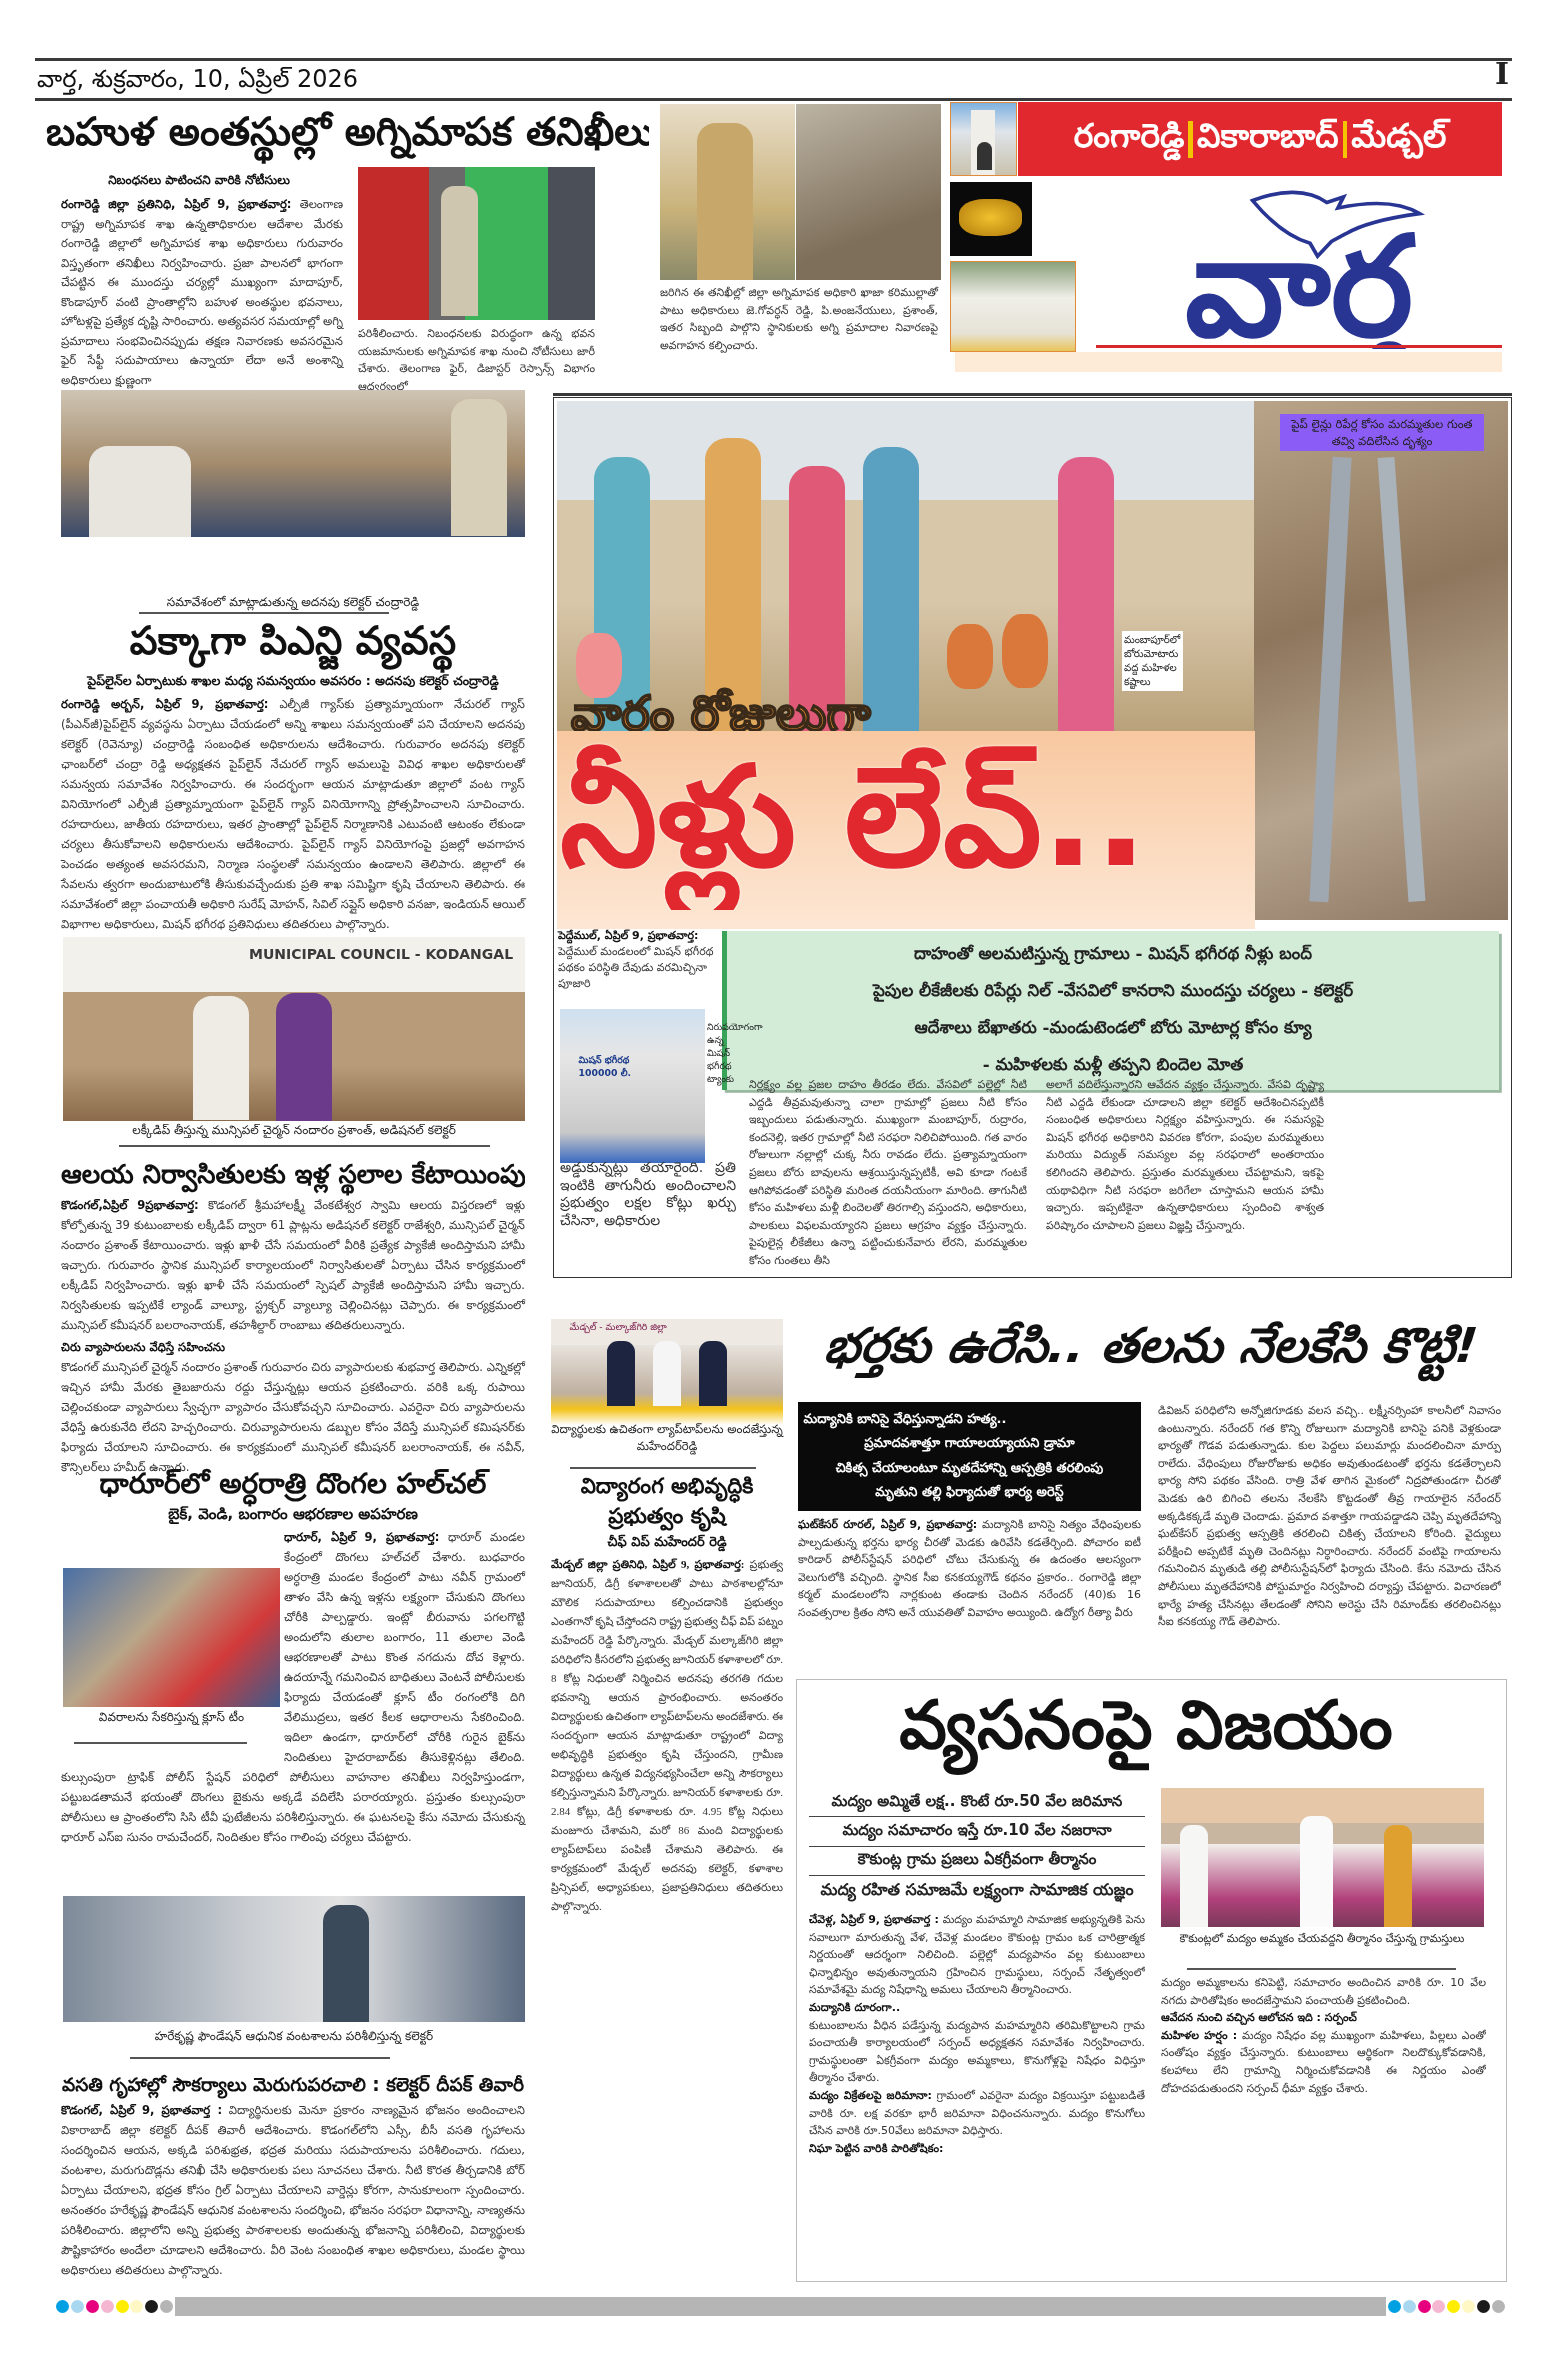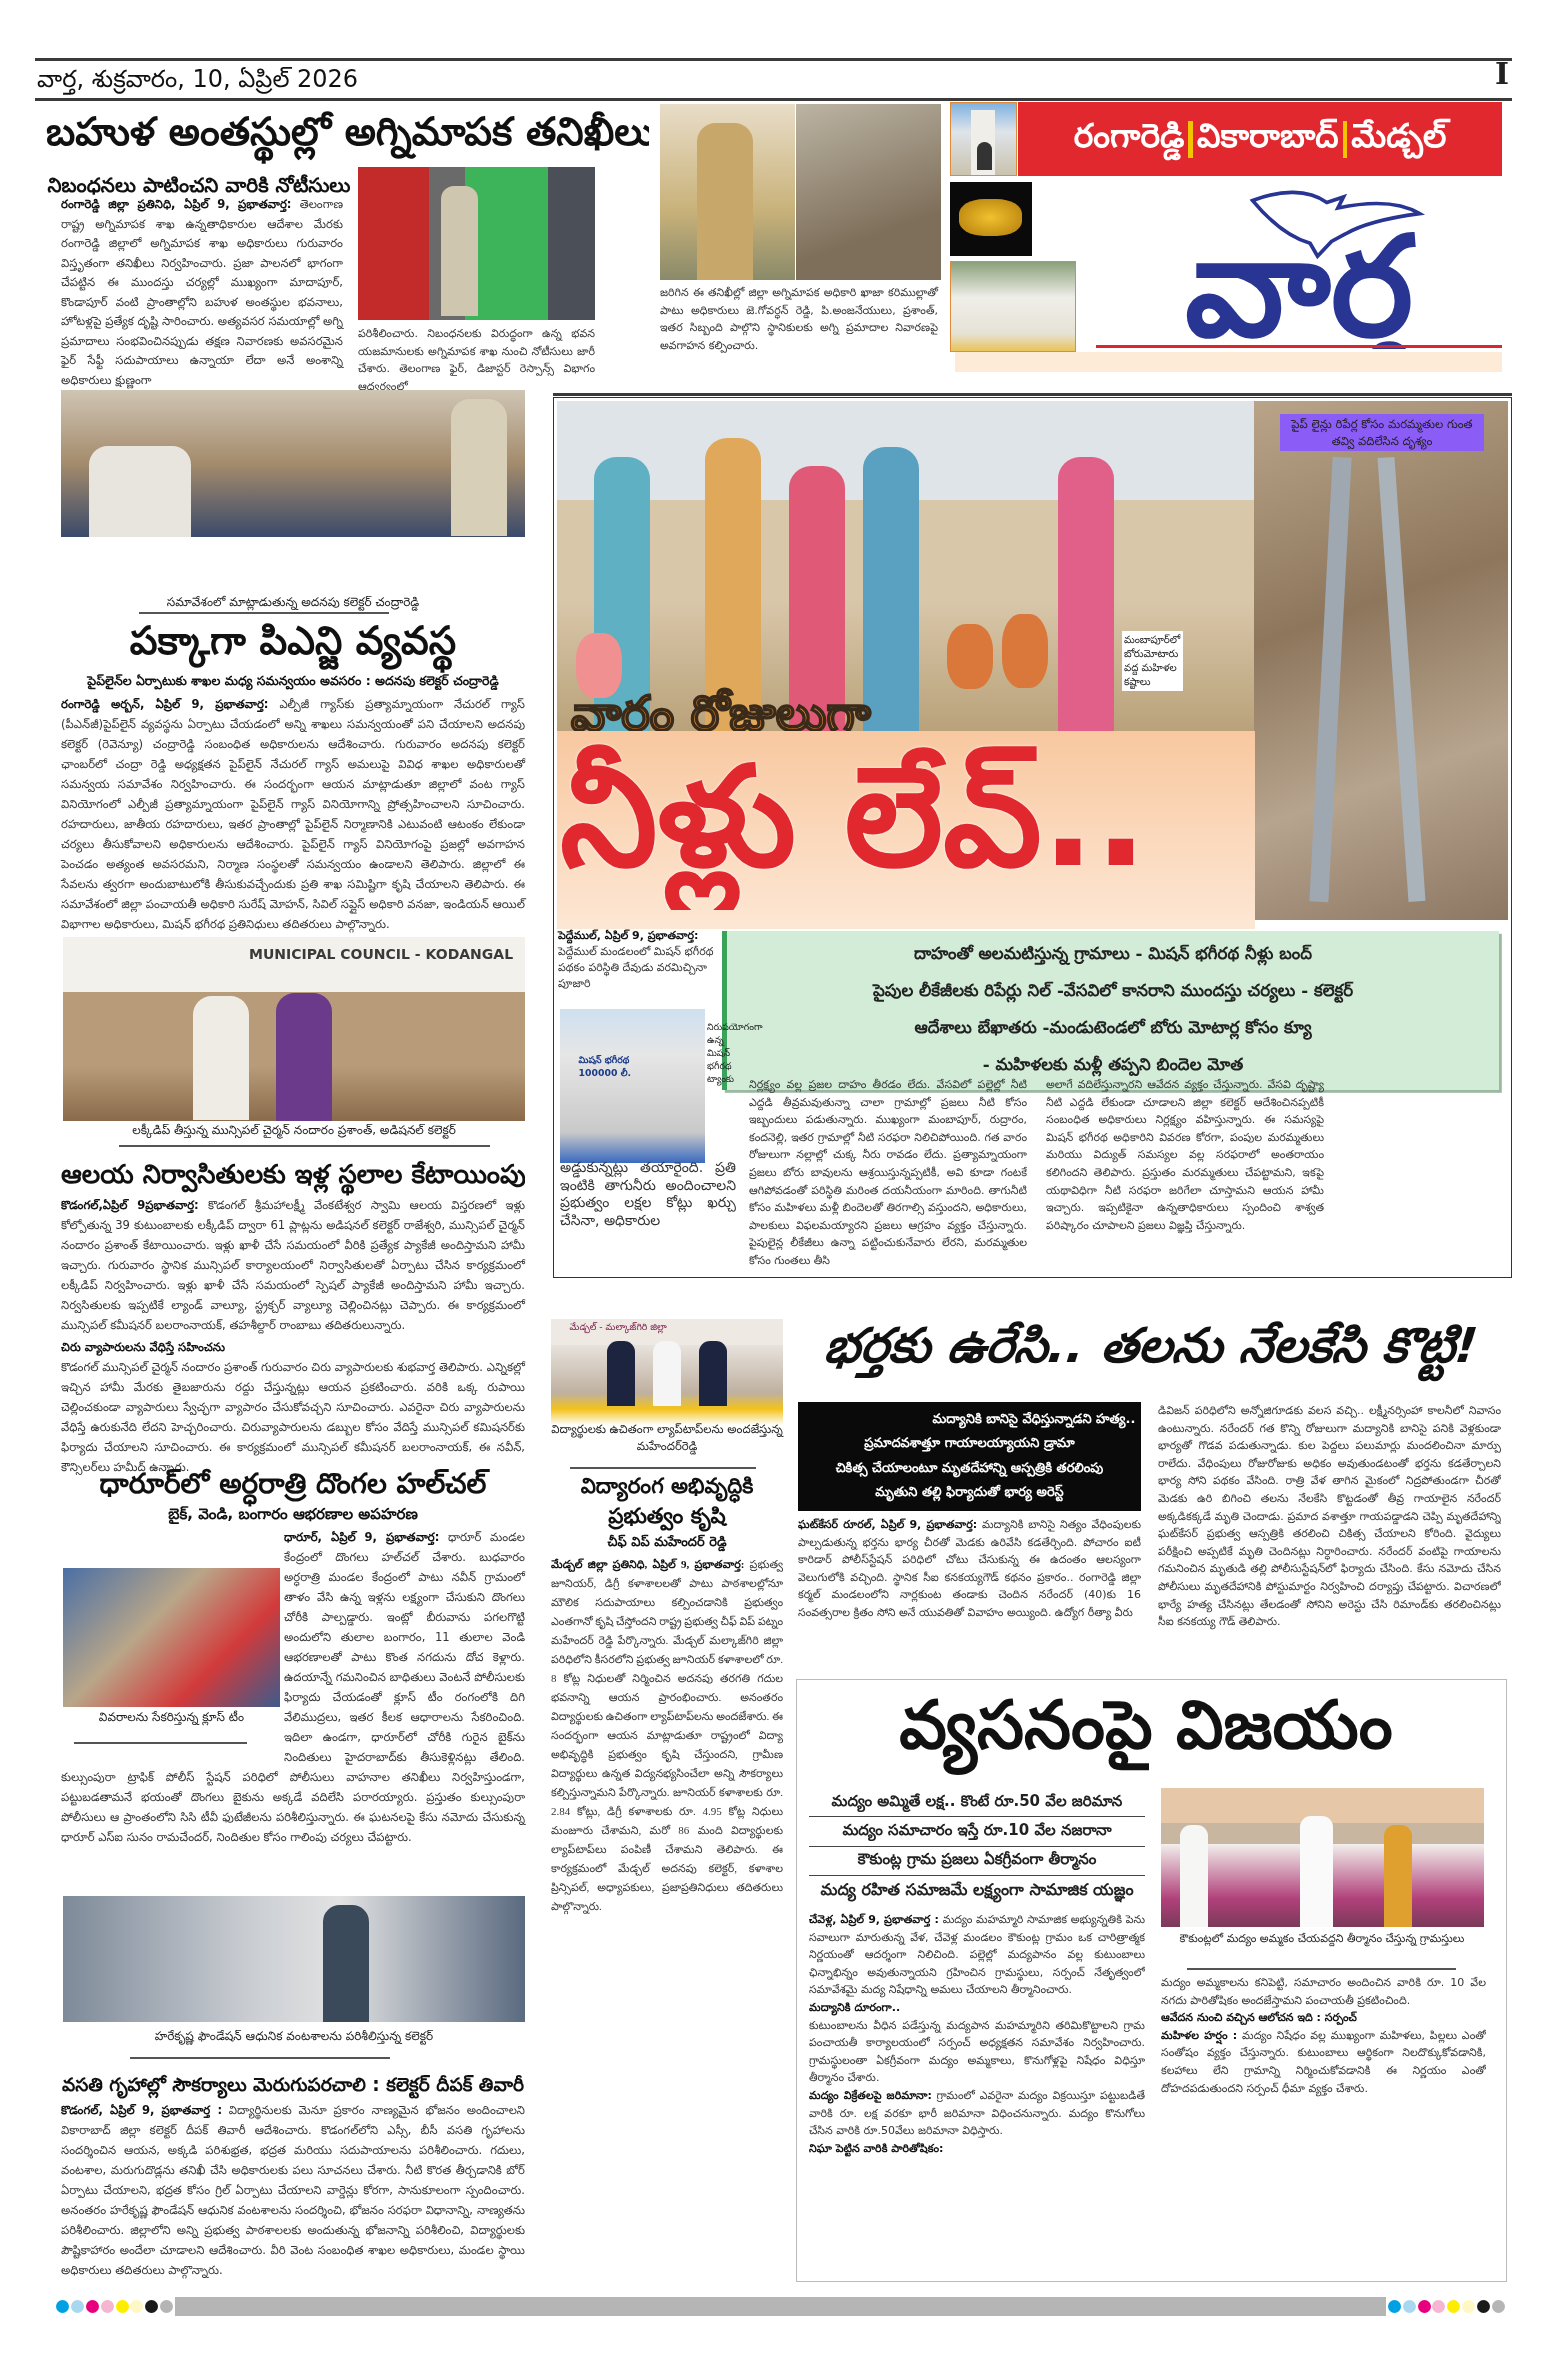--- a/index.html
+++ b/index.html
@@ -17,21 +17,21 @@
 </style>
 </head>
 <body>
 
 <div class="rule" style="left:35px;top:58px;width:1477px;"></div>
 <div class="abs" style="left:37px;top:65px;font-size:24px;color:#111;white-space:nowrap;">వార్త, శుక్రవారం, 10, ఏప్రిల్ 2026</div>
 <div class="abs" style="left:1495px;top:56px;font-size:30px;font-family:'DejaVu Serif',serif;font-weight:bold;">I</div>
 <div class="rule" style="left:35px;top:98px;width:1477px;"></div>
 
 <div class="headline abs" style="left:46px;top:109px;width:603px;font-size:39px;">బహుళ అంతస్థుల్లో అగ్నిమాపక తనిఖీలు</div>
-<div class="sub abs" style="left:46px;top:173px;width:306px;font-size:20px;">నిబంధనలు పాటించని వారికి నోటీసులు</div>
+<div class="sub abs" style="left:46px;top:173px;width:306px;font-size:12px;">నిబంధనలు పాటించని వారికి నోటీసులు</div>
 <div class="abs body-text" style="left:61px;top:195px;width:282px;font-size:11.6px;line-height:19.5px;">
   <span class="dateline">రంగారెడ్డి జిల్లా ప్రతినిధి, ఏప్రిల్ 9, ప్రభాతవార్త:</span> <span>తెలంగాణ రాష్ట్ర అగ్నిమాపక శాఖ ఉన్నతాధికారుల ఆదేశాల మేరకు రంగారెడ్డి జిల్లాలో అగ్నిమాపక శాఖ అధికారులు గురువారం విస్తృతంగా తనిఖీలు నిర్వహించారు. ప్రజా పాలనలో భాగంగా చేపట్టిన ఈ ముందస్తు చర్యల్లో ముఖ్యంగా మాదాపూర్, కొండాపూర్ వంటి ప్రాంతాల్లోని బహుళ అంతస్థుల భవనాలు, హోటళ్లపై ప్రత్యేక దృష్టి సారించారు. అత్యవసర సమయాల్లో అగ్ని ప్రమాదాలు సంభవించినప్పుడు తక్షణ నివారణకు అవసరమైన ఫైర్ సేఫ్టీ సదుపాయాలు ఉన్నాయా లేదా అనే అంశాన్ని అధికారులు క్షుణ్ణంగా</span>
 </div>
 <div class="photo" style="left:358px;top:167px;width:237px;height:153px;background:linear-gradient(90deg,#c32b2b 0 30%,#6a6a6a 30% 45%,#3db35a 45% 80%,#4b4f57 80%);">
   <div style="position:absolute;left:83px;top:18.6px;width:37px;height:130px;background:#cfc6b0;border-radius:13px 13px 0 0;"></div>
 </div>
 <div class="abs body-text" style="left:358px;top:325px;width:237px;font-size:11px;line-height:17.6px;">పరిశీలించారు. నిబంధనలకు విరుద్ధంగా ఉన్న భవన యజమానులకు అగ్నిమాపక శాఖ నుంచి నోటీసులు జారీ చేశారు. తెలంగాణ ఫైర్, డిజాస్టర్ రెస్పాన్స్ విభాగం ఆధ్వర్యంలో</div>
 <div class="photo" style="left:660px;top:104px;width:135px;height:176px;background:linear-gradient(180deg,#e8ddc8,#c9b27a 60%,#8a8a6a);">
   <div style="position:absolute;left:37px;top:18.6px;width:56px;height:158px;background:#c8a76a;border-radius:18.6px 18.6px 0 0;"></div>
 </div>
@@ -160,21 +160,21 @@
 <div class="thin" style="left:570px;top:1467px;width:186px;"></div>
 <div class="headline abs" style="left:551px;top:1473px;width:232px;font-size:21.3px;">విద్యారంగ అభివృద్ధికి</div>
 <div class="headline abs" style="left:551px;top:1503px;width:232px;font-size:21.3px;">ప్రభుత్వం కృషి</div>
 <div class="sub abs" style="left:551px;top:1534px;width:232px;font-size:13px;">చీఫ్ విప్ మహేందర్ రెడ్డి</div>
 <div class="abs body-text" style="left:551px;top:1555px;width:232px;font-size:11px;line-height:19px;height:742px;overflow:hidden;font-family:Liberation Serif, serif;">
   <span class="dateline">మేడ్చల్ జిల్లా ప్రతినిధి, ఏప్రిల్ 9, ప్రభాతవార్త:</span> <span>ప్రభుత్వ జూనియర్, డిగ్రీ కళాశాలలతో పాటు పాఠశాలల్లోనూ మౌలిక సదుపాయాలు కల్పించడానికి ప్రభుత్వం ఎంతగానో కృషి చేస్తోందని రాష్ట్ర ప్రభుత్వ చీఫ్ విప్ పట్నం మహేందర్ రెడ్డి పేర్కొన్నారు. మేడ్చల్ మల్కాజ్‌గిరి జిల్లా పరిధిలోని కీసరలోని ప్రభుత్వ జూనియర్ కళాశాలలో రూ. 8 కోట్ల నిధులతో నిర్మించిన అదనపు తరగతి గదుల భవనాన్ని ఆయన ప్రారంభించారు. అనంతరం విద్యార్థులకు ఉచితంగా ల్యాప్‌టాప్‌లను అందజేశారు. ఈ సందర్భంగా ఆయన మాట్లాడుతూ రాష్ట్రంలో విద్యా అభివృద్ధికి ప్రభుత్వం కృషి చేస్తుందని, గ్రామీణ విద్యార్థులు ఉన్నత విద్యనభ్యసించేలా అన్ని సౌకర్యాలు కల్పిస్తున్నామని పేర్కొన్నారు. జూనియర్ కళాశాలకు రూ. 2.84 కోట్లు, డిగ్రీ కళాశాలకు రూ. 4.95 కోట్ల నిధులు మంజూరు చేశామని, మరో 86 మంది విద్యార్థులకు ల్యాప్‌టాప్‌లు పంపిణీ చేశామని తెలిపారు. ఈ కార్యక్రమంలో మేడ్చల్ అదనపు కలెక్టర్, కళాశాల ప్రిన్సిపల్, అధ్యాపకులు, ప్రజాప్రతినిధులు తదితరులు పాల్గొన్నారు.</span>
 </div>
 
 <div class="abs" style="left:798px;top:1317px;width:705px;font-size:48px;font-weight:bold;font-style:italic;color:#111;white-space:nowrap;text-align:center;transform:skewX(-6deg);">భర్తకు ఉరేసి.. తలను నేలకేసి కొట్టి!</div>
 <div class="abs" style="left:798px;top:1402px;width:343px;height:109px;background:#0a0a0a;display:flex;flex-direction:column;justify-content:space-around;padding:5.6px;">
-  <div style="color:#fff;text-align:right;font-size:13px;font-weight:bold;">మద్యానికి బానిసై వేధిస్తున్నాడని హత్య..</div>
+  <div style="color:#fff;text-align:left;font-size:13px;font-weight:bold;">మద్యానికి బానిసై వేధిస్తున్నాడని హత్య..</div>
   <div style="color:#fff;text-align:center;font-size:13px;font-weight:bold;">ప్రమాదవశాత్తూ గాయాలయ్యాయని డ్రామా</div>
   <div style="color:#fff;text-align:center;font-size:13px;font-weight:bold;">చికిత్స చేయాలంటూ మృతదేహాన్ని ఆస్పత్రికి తరలింపు</div>
   <div style="color:#fff;text-align:center;font-size:13px;font-weight:bold;">మృతుని తల్లి ఫిర్యాదుతో భార్య అరెస్ట్</div>
 </div>
 <div class="abs body-text" style="left:798px;top:1516px;width:343px;font-size:11px;line-height:17.6px;">
   <span class="dateline">ఘట్‌కేసర్ రూరల్, ఏప్రిల్ 9, ప్రభాతవార్త:</span> <span>మద్యానికి బానిసై నిత్యం వేధింపులకు పాల్పడుతున్న భర్తను భార్య చీరతో మెడకు ఉరివేసి కడతేర్చింది. పోచారం ఐటీ కారిడార్ పోలీస్‌స్టేషన్ పరిధిలో చోటు చేసుకున్న ఈ ఉదంతం ఆలస్యంగా వెలుగులోకి వచ్చింది. స్థానిక సీఐ కనకయ్యగౌడ్ కథనం ప్రకారం.. రంగారెడ్డి జిల్లా కర్మల్ మండలంలోని నార్లకుంట తండాకు చెందిన నరేందర్ (40)కు 16 సంవత్సరాల క్రితం సోని అనే యువతితో వివాహం అయ్యింది. ఉద్యోగ రీత్యా వీరు</span>
 </div>
 <div class="abs body-text" style="left:1158px;top:1402px;width:343px;font-size:11px;line-height:17.6px;height:263px;overflow:hidden;">డివిజన్ పరిధిలోని అన్నోజిగూడకు వలస వచ్చి.. లక్ష్మీనర్సింహా కాలనీలో నివాసం ఉంటున్నారు. నరేందర్ గత కొన్ని రోజులుగా మద్యానికి బానిసై పనికి వెళ్లకుండా భార్యతో గొడవ పడుతున్నాడు. కుల పెద్దలు పలుమార్లు మందలించినా మార్పు రాలేదు. వేధింపులు రోజురోజుకు అధికం అవుతుండటంతో భర్తను కడతేర్చాలని భార్య సోని పథకం వేసింది. రాత్రి వేళ తాగిన మైకంలో నిద్రపోతుండగా చీరతో మెడకు ఉరి బిగించి తలను నేలకేసి కొట్టడంతో తీవ్ర గాయాలైన నరేందర్ అక్కడికక్కడే మృతి చెందాడు. ప్రమాద వశాత్తూ గాయపడ్డాడని చెప్పి మృతదేహాన్ని ఘట్‌కేసర్ ప్రభుత్వ ఆస్పత్రికి తరలించి చికిత్స చేయాలని కోరింది. వైద్యులు పరీక్షించి అప్పటికే మృతి చెందినట్లు నిర్ధారించారు. నరేందర్ వంటిపై గాయాలను గమనించిన మృతుడి తల్లి పోలీసుస్టేషన్‌లో ఫిర్యాదు చేసింది. కేసు నమోదు చేసిన పోలీసులు మృతదేహానికి పోస్టుమార్టం నిర్వహించి దర్యాప్తు చేపట్టారు. విచారణలో భార్యే హత్య చేసినట్లు తేలడంతో సోనిని అరెస్టు చేసి రిమాండ్‌కు తరలించినట్లు సీఐ కనకయ్య గౌడ్ తెలిపారు.</div>
 
 <div class="abs" style="left:796px;top:1679px;width:711px;height:603px;border:1.9px solid #bbb;"></div>

